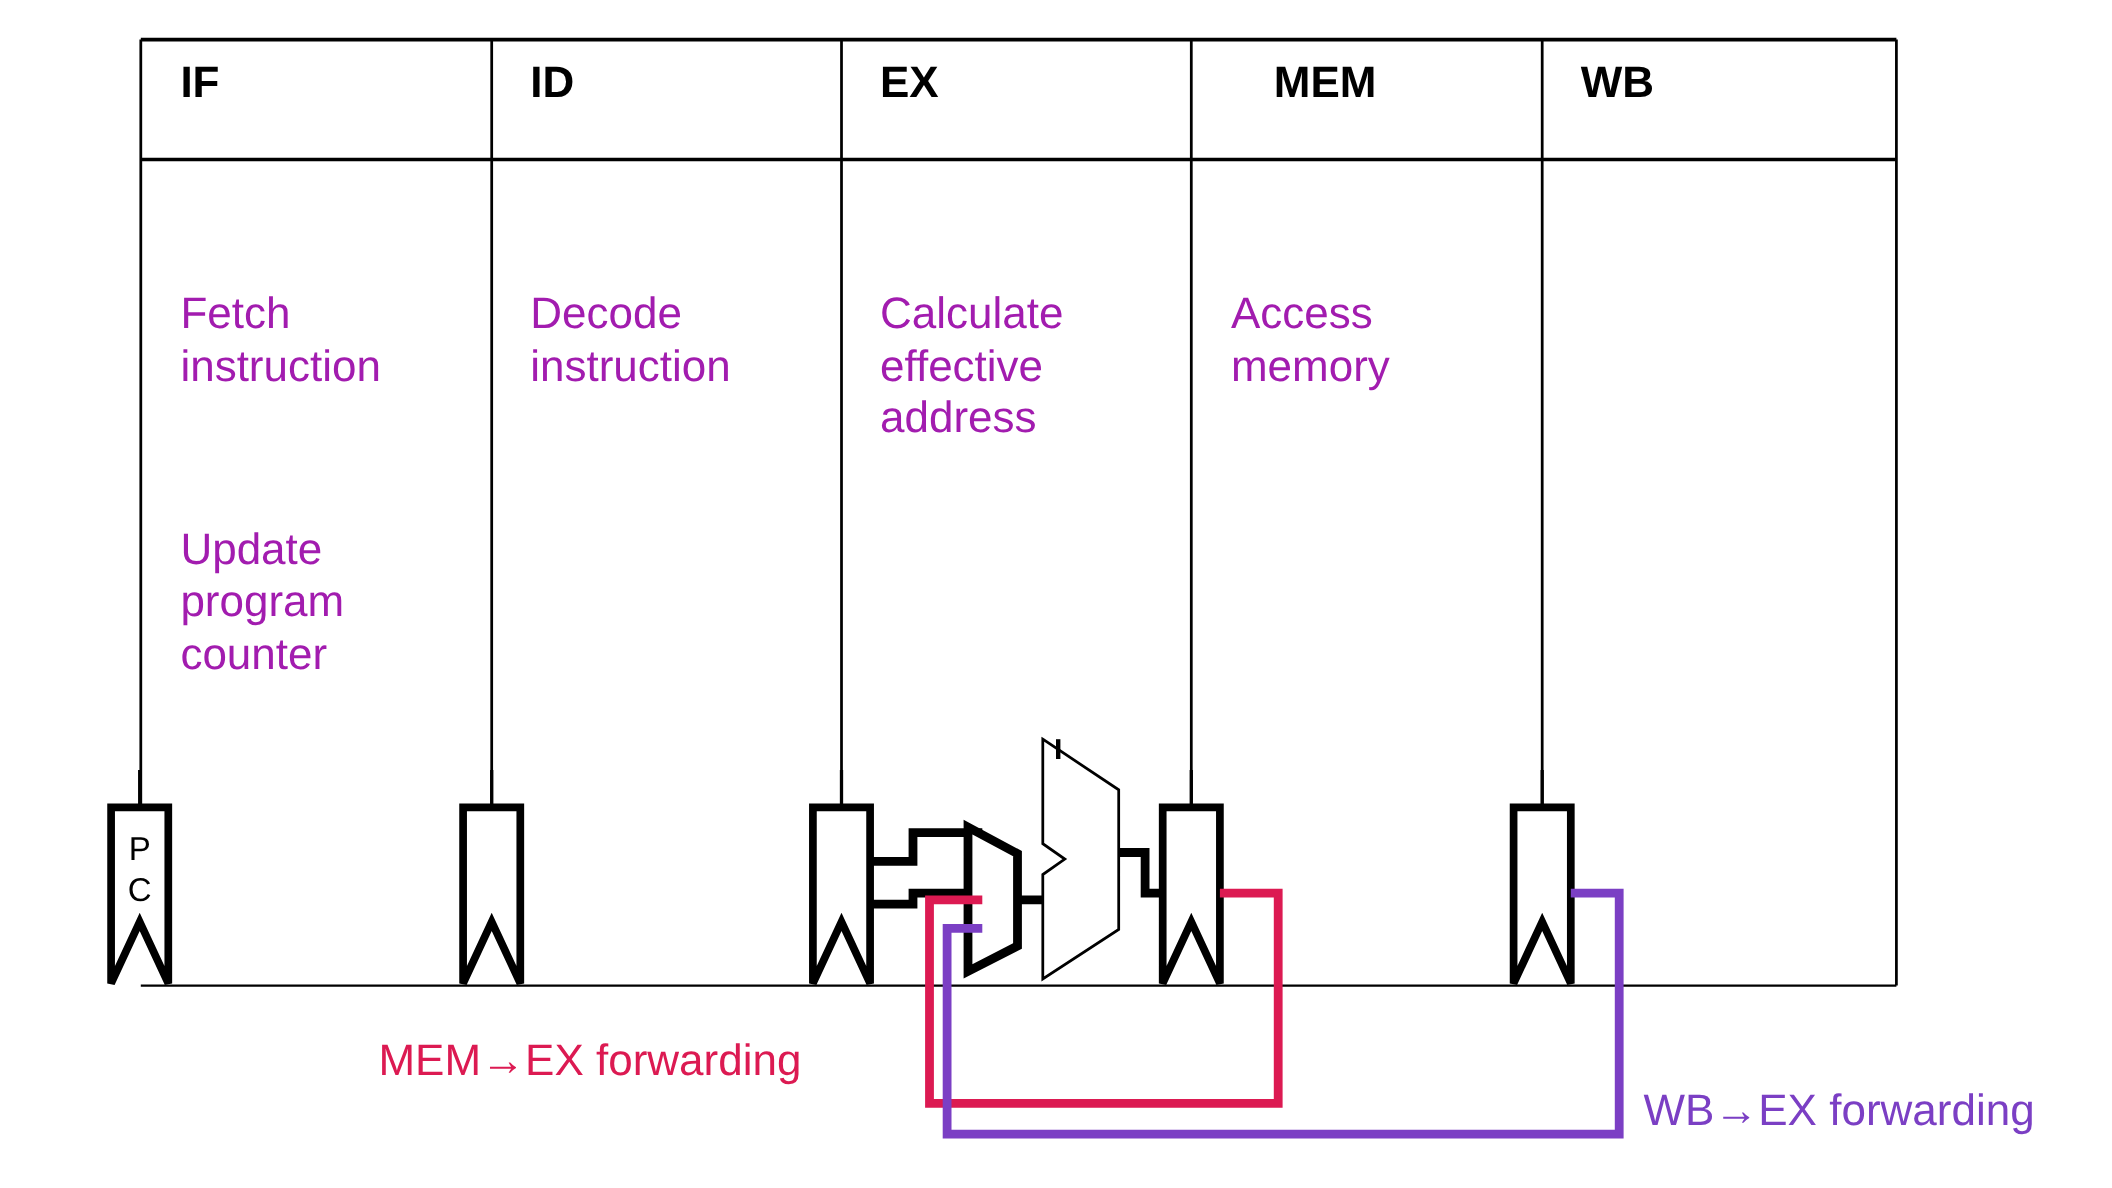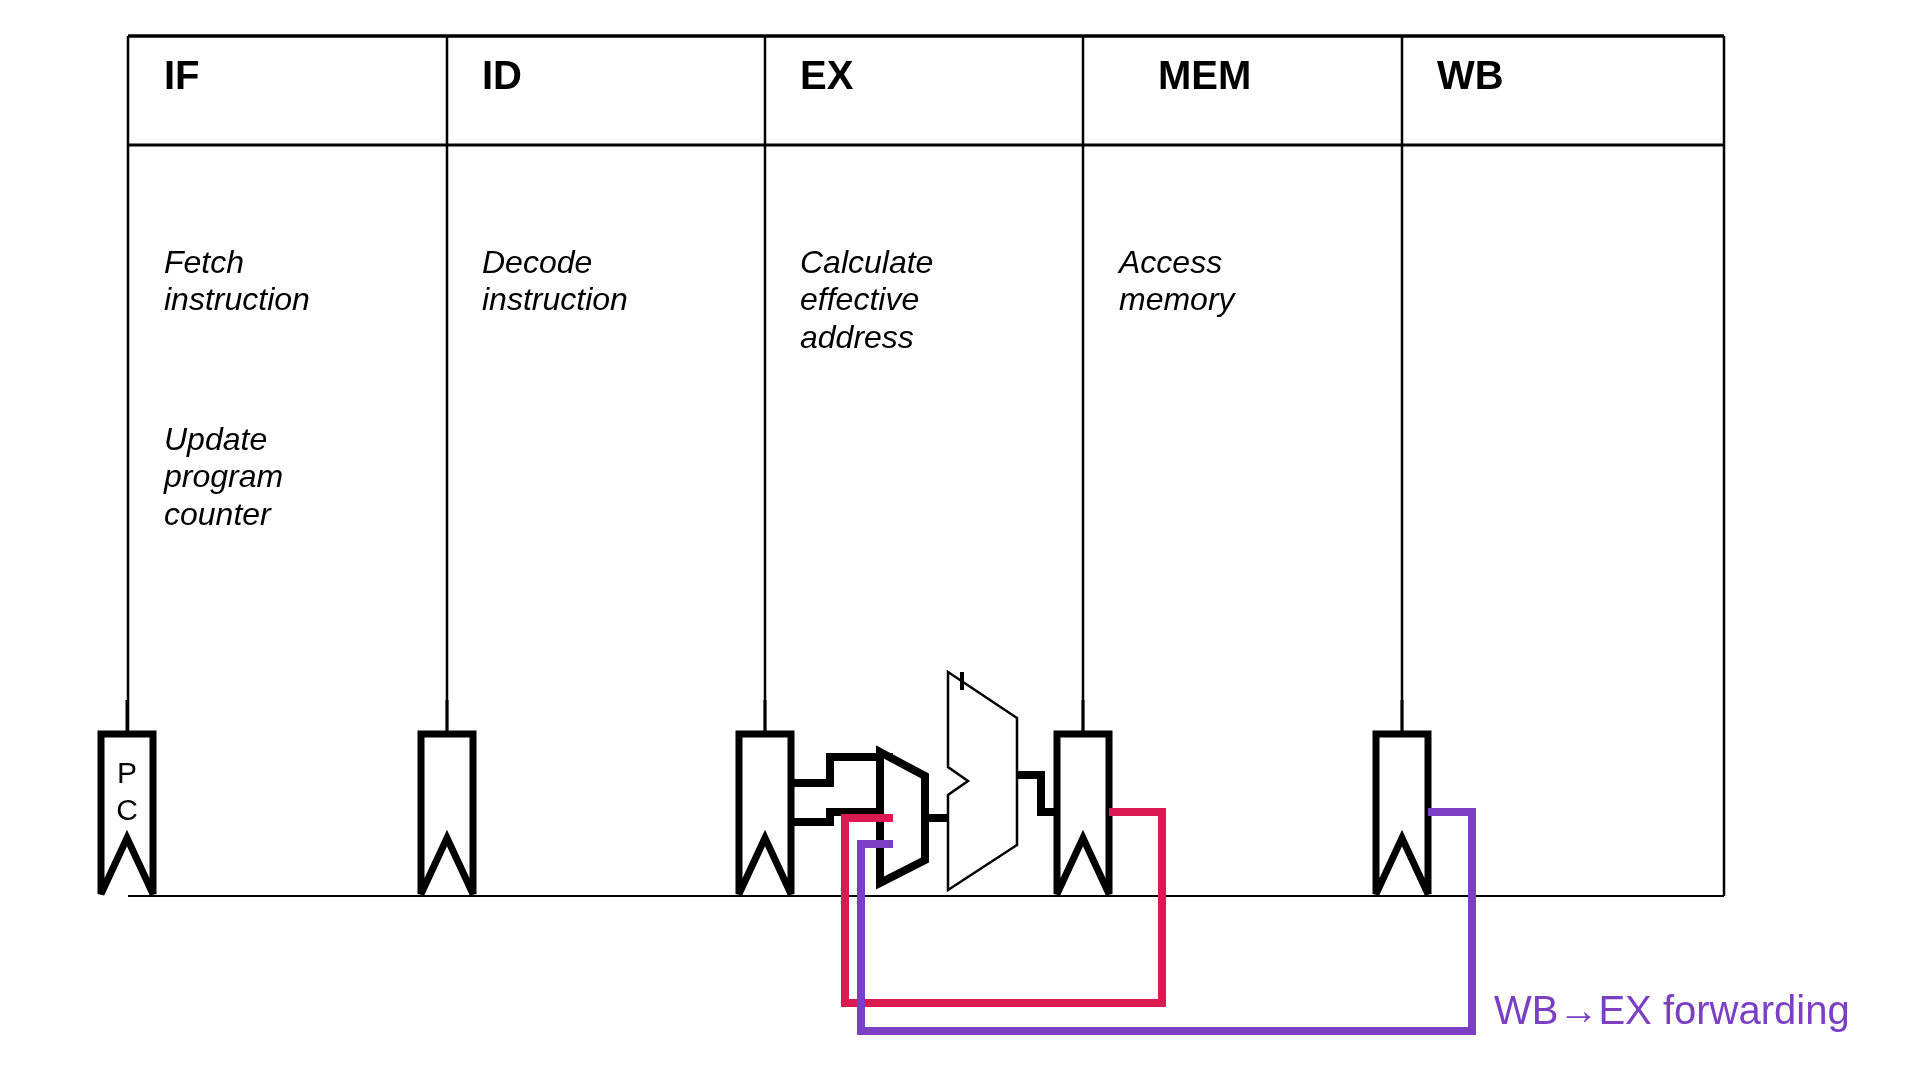--- a/index.html
+++ b/index.html
@@ -31,25 +31,24 @@
   .col-head {
     position: absolute;
     font-weight: bold;
     font-size: 40px;
     color: #000;
     line-height: 1.05;
     white-space: pre;
   }
   .col-body {
     position: absolute;
-    font-size: 32px;
-    color: #000000;
+    font-size: 40px;
+    color: #a21caf;
     line-height: 1.18;
     white-space: pre-wrap;
-    font-style: italic;
   }
   .col-body p {
     margin: 0 0 26px 0;
   }
   .col-body p:last-child { margin-bottom: 0; }
   .pc-letter {
     position: absolute;
     font-size: 30px;
     color: #000;
     text-align: center;
@@ -165,15 +164,16 @@
 
   <div class="col-body" style="left:1119px; top:168px; width:272px;">
     <p>Access
 memory</p>
   </div>
 
 
   <div class="pc-letter" style="left:101px; top:758px;">P</div>
   <div class="pc-letter" style="left:101px; top:795px;">C</div>
 
+  <div class="fwd-label" style="left:344px; top:944px; color:#DC1A52;">MEM→EX forwarding</div>
   <div class="fwd-label" style="left:1494px; top:990px; color:#7B3FC4;">WB→EX forwarding</div>
 
 </div>
 
 </body></html>

